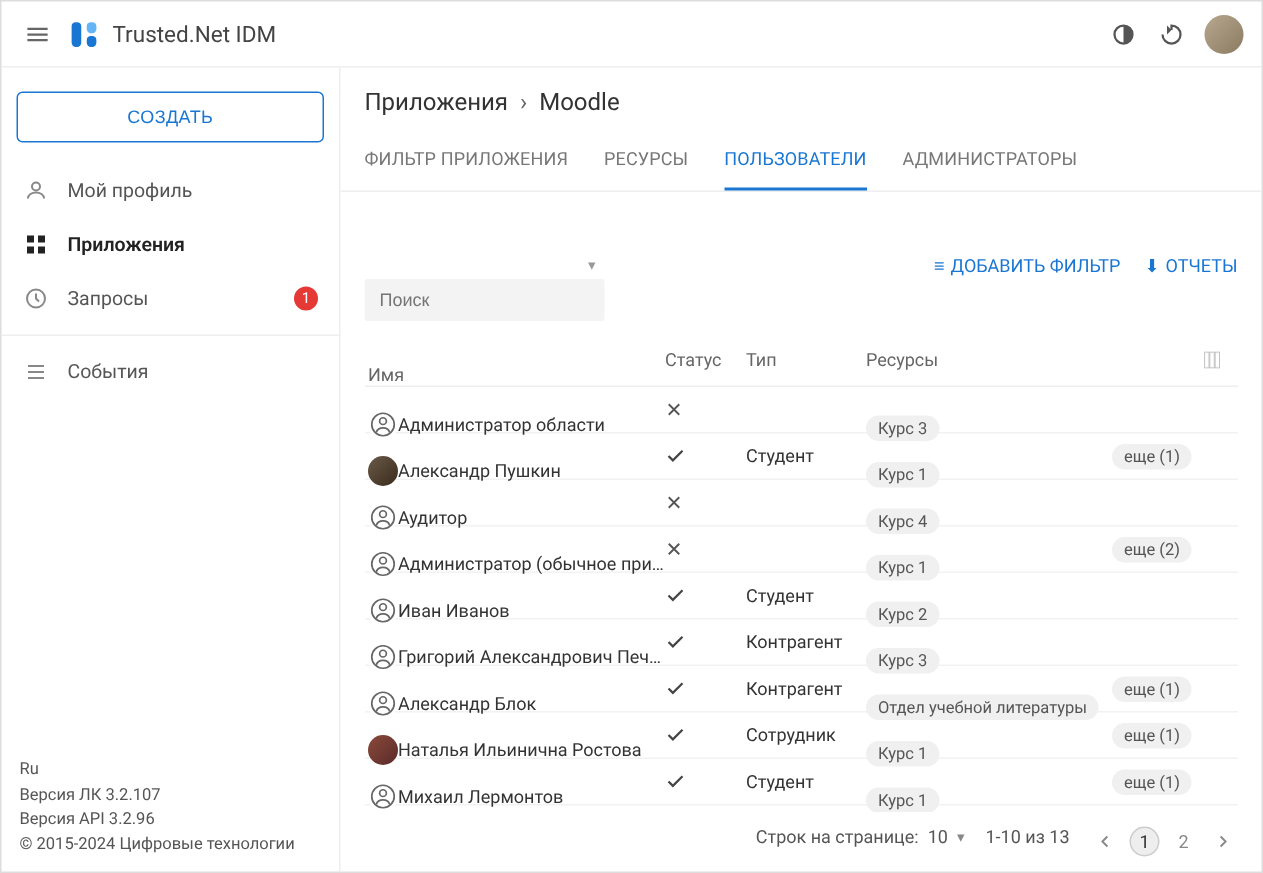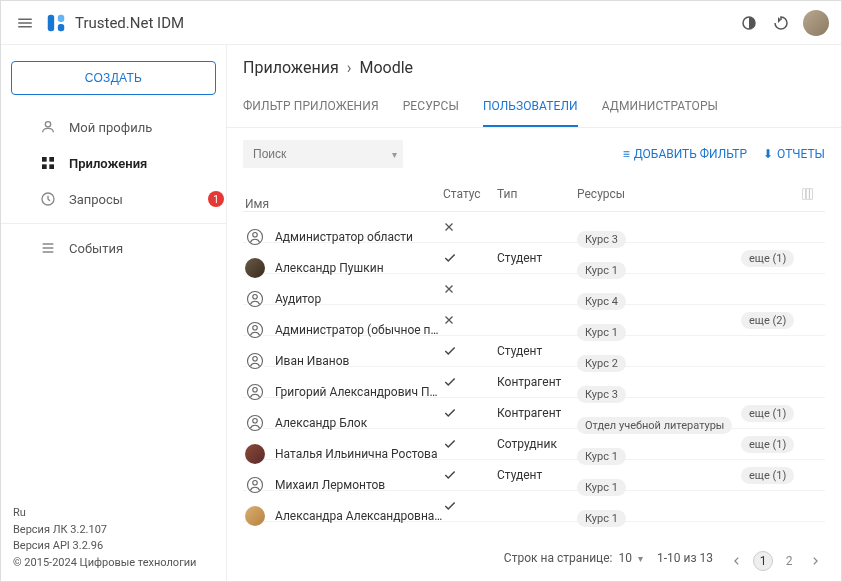--- a/index.html
+++ b/index.html
@@ -10,55 +10,55 @@
 .topbar .logo { width: 22px; height: 22px; margin: 0 8px; }
 .topbar .app-title { font-size: 15px; color: #444; font-weight: 400; }
 .topbar .spacer { flex: 1; }
 .topbar .icon-btn { width: 28px; height: 28px; display: flex; align-items: center; justify-content: center; cursor: pointer; color: #555; margin-left: 4px; }
 .topbar .avatar { width: 26px; height: 26px; border-radius: 50%; margin-left: 8px; background: linear-gradient(135deg, #b8a890, #8a7a60); cursor: pointer; }
 
 .main { display: flex; height: calc(100% - 44px); }
 
 .sidebar { width: 226px; border-right: 1px solid #eee; display: flex; flex-direction: column; padding-top: 10px; }
 .create-btn { margin: 6px 10px 14px 10px; height: 34px; border: 1px solid #1976d2; background: #fff; color: #1976d2; font-size: 12px; font-weight: 500; border-radius: 4px; cursor: pointer; letter-spacing: 0.3px; }
-.nav-item { display: flex; align-items: center; height: 36px; padding: 0 2px; cursor: pointer; color: #555; font-size: 13px; margin-left: 36px; }
+.nav-item { display: flex; align-items: center; height: 36px; padding: 0 14px; cursor: pointer; color: #555; font-size: 13px; }
 .nav-item .nav-icon { width: 18px; height: 18px; margin-right: 12px; display: flex; align-items: center; justify-content: center; color: #888; }
 .nav-item.active { font-weight: 600; color: #222; }
 .nav-item.active .nav-icon { color: #222; }
 .nav-item .badge { margin-left: auto; width: 16px; height: 16px; border-radius: 50%; background: #e53935; color: #fff; font-size: 10px; display: flex; align-items: center; justify-content: center; }
 .nav-divider { border-top: 1px solid #eee; margin: 6px 0; }
 
 .footer { margin-top: auto; padding: 8px 12px 10px 12px; font-size: 11px; color: #555; line-height: 1.5; }
 
 .content { flex: 1; display: flex; flex-direction: column; overflow: hidden; }
 .breadcrumb { height: 44px; display: flex; align-items: center; padding: 0 16px; font-size: 16px; color: #333; }
 .breadcrumb .sep { margin: 0 8px; color: #666; }
 
 .tabs { display: flex; gap: 24px; padding: 0 16px; border-bottom: 1px solid #eee; }
 .tab { padding: 10px 0 12px 0; font-size: 12px; color: #777; cursor: pointer; letter-spacing: 0.1px; border-bottom: 2px solid transparent; }
 .tab.active { color: #1976d2; border-bottom-color: #1976d2; }
 
 .toolbar { display: flex; align-items: center; padding: 12px 16px 8px 16px; }
-.search-box { width: 160px; height: 28px; background: #f3f3f3; border: none; padding: 0 28px 0 10px; font-size: 12px; color: #555; border-radius: 2px; position: relative; }
+.search-box { width: 160px; height: 28px; background: #f3f3f3; border: none; padding: 0 28px 0 10px; font-size: 12px; color: #555; border-radius: 2px; position: relative; margin-top: 46px; }
 .search-wrap { position: relative; width: 160px; }
 .search-wrap .dd { position: absolute; right: 6px; top: 50%; transform: translateY(-50%); color: #999; font-size: 10px; }
 .toolbar .spacer { flex: 1; }
 .toolbar-link { color: #1976d2; font-size: 12px; cursor: pointer; display: flex; align-items: center; gap: 4px; margin-left: 16px; }
 
 .table { flex: 1; overflow: auto; padding: 0 16px; }
 .thead { display: flex; align-items: center; height: 36px; border-bottom: 1px solid #eee; color: #666; font-size: 12px; }
 .col-name { flex: 0 0 200px; padding-left: 2px; margin-top: 20px; }
 .col-status { flex: 0 0 54px; text-align: left; }
 .col-type { flex: 0 0 80px; }
 .col-res { flex: 1; }
 .col-more { flex: 0 0 60px; text-align: left; }
 .col-settings { flex: 0 0 24px; text-align: right; color: #bbb; }
 
 .trow { display: flex; align-items: center; height: 31px; border-bottom: 1px solid #f2f2f2; font-size: 12px; color: #333; }
-.trow .col-name { display: flex; align-items: center; gap: 10px; overflow: hidden; }
+.trow .col-name { display: flex; align-items: center; overflow: hidden; }
 .row-avatar { width: 20px; height: 20px; border-radius: 50%; flex-shrink: 0; display: flex; align-items: center; justify-content: center; }
 .row-avatar.generic { background: #fff; color: #666; border: none; }
 .row-avatar.photo1 { background: linear-gradient(135deg, #6a5a4a, #3a2a1a); }
 .row-avatar.photo2 { background: linear-gradient(135deg, #8a4a3a, #5a2a2a); }
 .row-avatar.photo3 { background: linear-gradient(135deg, #d8b070, #b88040); }
 .row-name { white-space: nowrap; overflow: hidden; text-overflow: ellipsis; }
 
 .chip { display: inline-block; background: #f0f0f0; color: #555; padding: 2px 8px; border-radius: 10px; font-size: 11px; margin-top: 24px; }
 .chip-more { background: #f0f0f0; color: #555; padding: 2px 8px; border-radius: 10px; font-size: 11px; }
 

